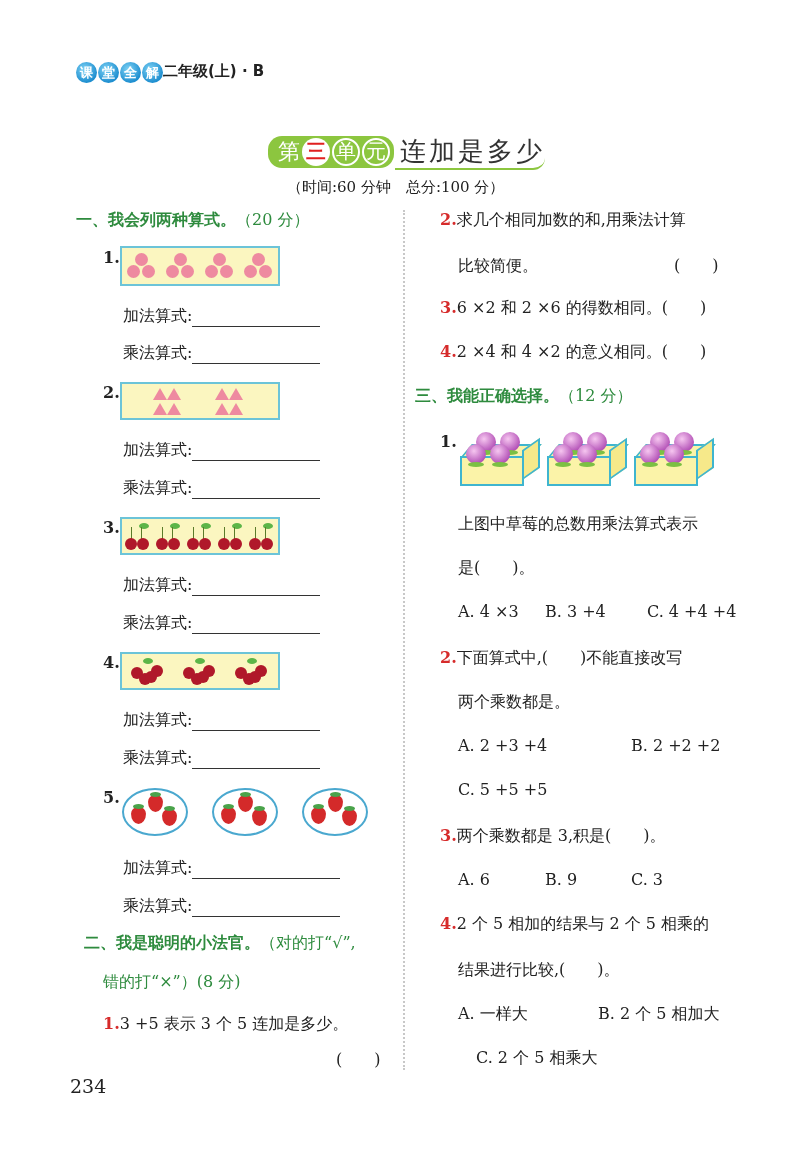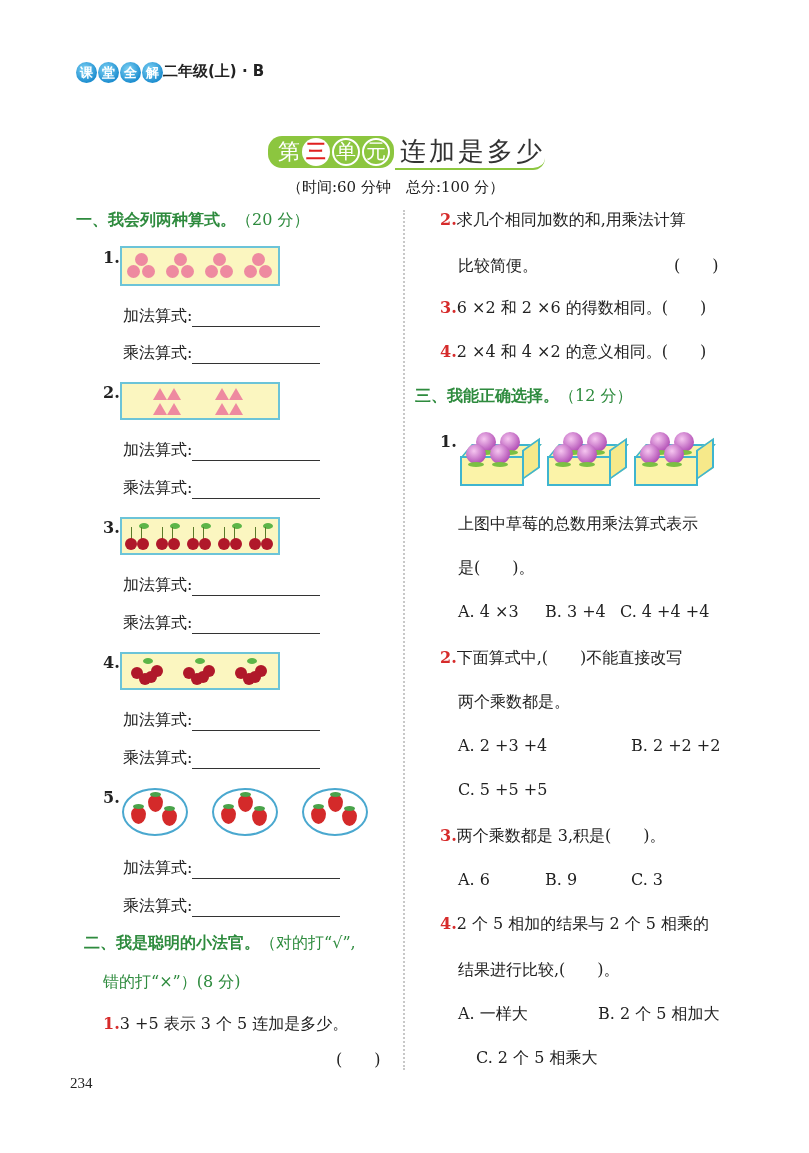--- a/index.html
+++ b/index.html
@@ -53,21 +53,21 @@
   .straw:before { content:""; position:absolute; top:-3px; left:2px; width:11px; height:5px; background:#4aa34a; border-radius:50%; }
 
   .crate { position:relative; width:82px; height:58px; }
   .crate .box { position:absolute; left:0; top:26px; width:64px; height:30px; background:#fbf3a8; border:2px solid #3fb5cf; box-sizing:border-box; }
   .crate .side { position:absolute; left:62px; top:14px; width:18px; height:30px; background:#f6e98a; border:2px solid #3fb5cf; box-sizing:border-box; transform:skewY(-35deg); }
   .crate .top { position:absolute; left:6px; top:14px; width:70px; height:14px; background:#fbf3a8; border:2px solid #3fb5cf; box-sizing:border-box; transform:skewX(-40deg); }
   .peach { position:absolute; width:20px; height:20px; border-radius:50%;
            background:radial-gradient(circle at 40% 35%, #f6c6f0, #b04cb4 75%); }
   .peach:after { content:""; position:absolute; bottom:-3px; left:2px; width:16px; height:5px; background:#7cc043; border-radius:50%; }
 
-  .page-num { left:70px; top:1075px; font-size:15px;font-family:Liberation Serif, serif; }
+  .page-num { left:70px; top:1075px; font-size:19px; }
 </style>
 </head>
 <body>
 
 <div class="abs brand">
   <span class="b">课</span>
   <span class="b">堂</span>
   <span class="b">全</span>
   <span class="b">解</span>
 </div>
@@ -277,21 +277,21 @@
       <div class="peach" style="left:16px;top:2px"></div>
       <div class="peach" style="left:40px;top:2px"></div>
       <div class="peach" style="left:6px;top:14px"></div>
       <div class="peach" style="left:30px;top:14px"></div>
     </div>
 </div>
 <div class="abs txt" style="left:458px; top:514px;">上图中草莓的总数用乘法算式表示</div>
 <div class="abs txt" style="left:458px; top:558px;">是(　　)。</div>
 <div class="abs txt" style="left:458px; top:602px;">A. 4 ×3</div>
 <div class="abs txt" style="left:545px; top:602px;">B. 3 +4</div>
-<div class="abs txt" style="left:620px; top:602px;">C. 4 +4 +4</div>
+<div class="abs txt" style="left:647px; top:602px;">C. 4 +4 +4</div>
 
 <div class="abs txt" style="left:440px; top:648px;"><span class="num">2.</span><span>下面算式中,(　　)不能直接改写</span></div>
 <div class="abs txt" style="left:458px; top:692px;">两个乘数都是。</div>
 <div class="abs txt" style="left:458px; top:736px;">A. 2 +3 +4</div>
 <div class="abs txt" style="left:631px; top:736px;">B. 2 +2 +2</div>
 <div class="abs txt" style="left:458px; top:780px;">C. 5 +5 +5</div>
 
 <div class="abs txt" style="left:440px; top:826px;"><span class="num">3.</span><span>两个乘数都是 3,积是(　　)。</span></div>
 <div class="abs txt" style="left:458px; top:870px;">A. 6</div>
 <div class="abs txt" style="left:545px; top:870px;">B. 9</div>

